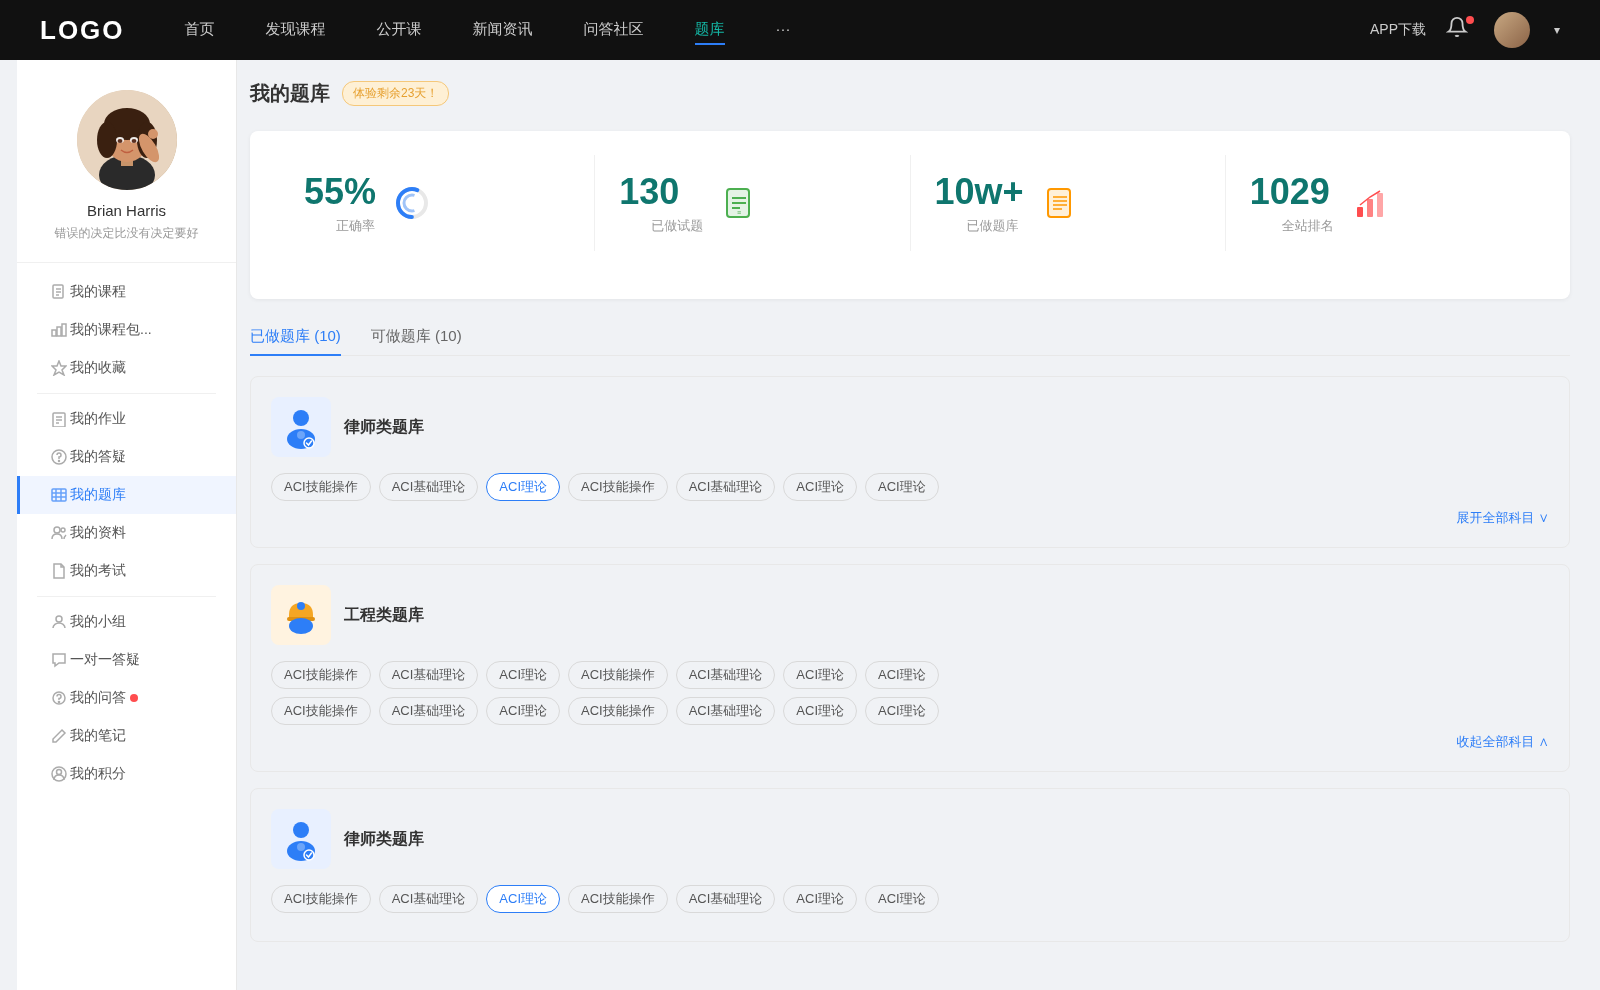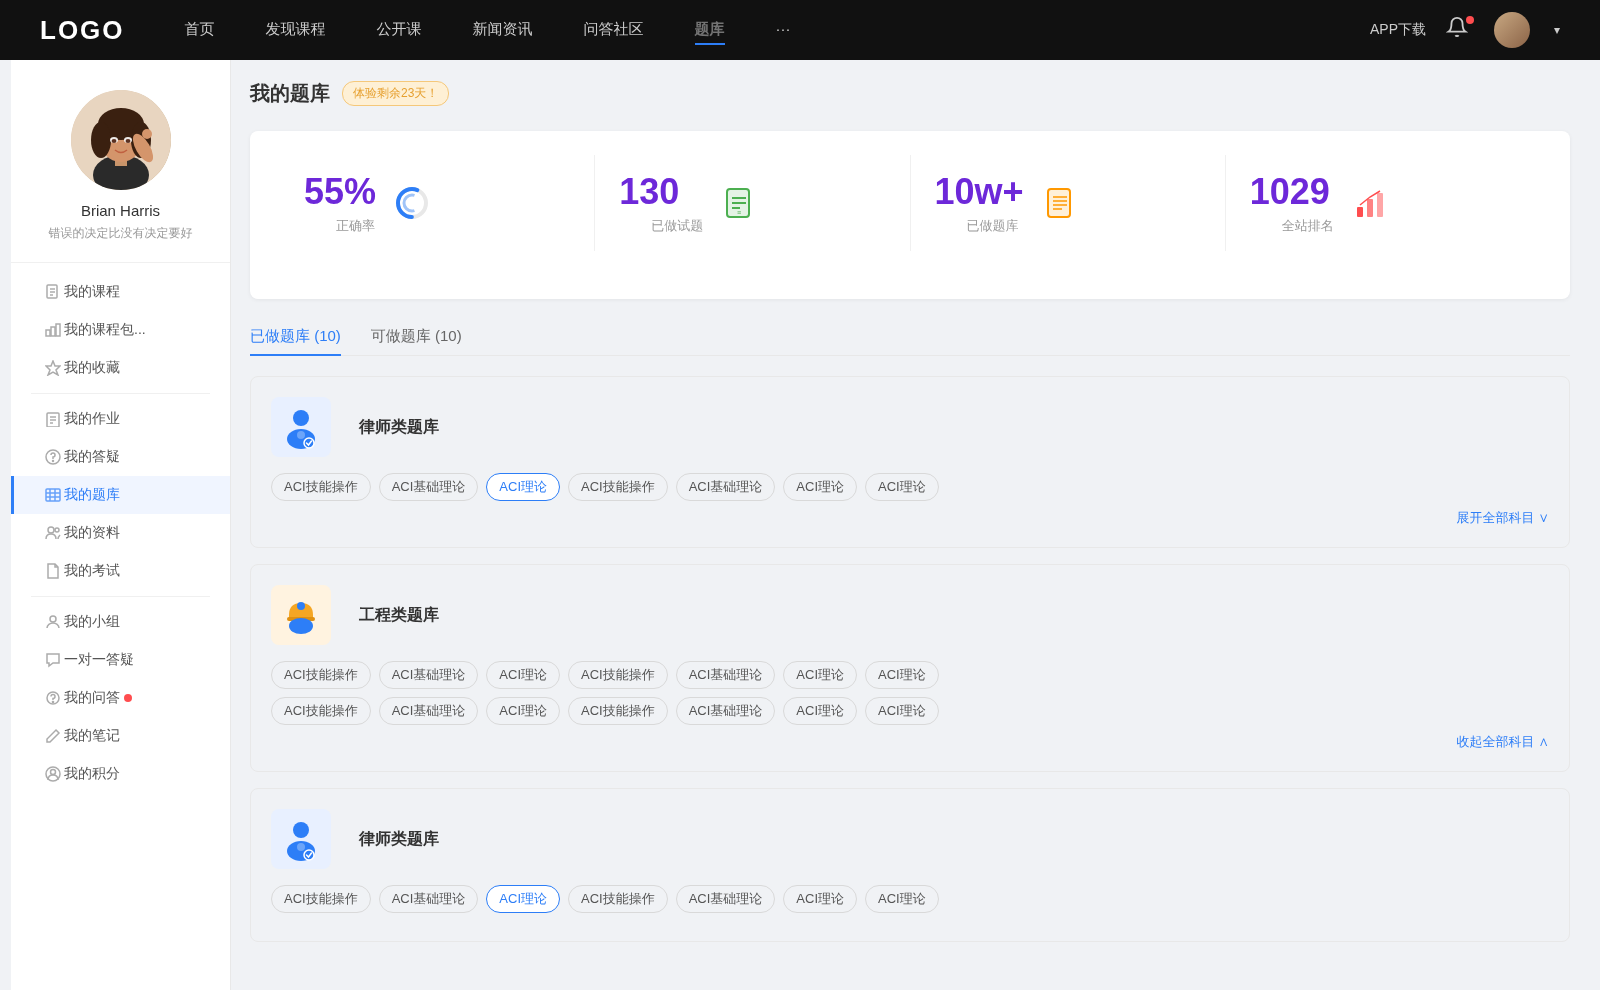--- a/index.html
+++ b/index.html
@@ -3,34 +3,34 @@
   <meta charset="utf-8">
   <style>
     * { box-sizing: border-box; margin: 0; padding: 0; }
     body { font-family: -apple-system, BlinkMacSystemFont, "PingFang SC", "Microsoft YaHei", sans-serif; background: #f0f2f5; color: #333; font-size: 14px; }
 
     
     .header { background: #111; height: 60px; display: flex; align-items: center; padding: 0 40px; position: fixed; top: 0; left: 0; right: 0; z-index: 100; }
     .header-logo { color: #fff; font-size: 26px; font-weight: 700; letter-spacing: 2px; margin-right: 60px; }
     .header-nav { display: flex; gap: 51px; flex: 1; }
     .header-nav-item { color: #ccc; font-size: 15px; cursor: pointer; padding: 4px 0; }
-    .header-nav-item.active { color: #737373; border-bottom: 2px solid #2d7ef7; font-weight: bold; }
+    .header-nav-item.active { color: #14b8a6; border-bottom: 2px solid #2d7ef7; }
     .header-right { display: flex; align-items: center; gap: 20px; }
     .header-app-download { color: #ccc; font-size: 14px; cursor: pointer; }
     .header-bell { width: 28px; height: 28px; position: relative; cursor: pointer; }
     .bell-icon { width: 22px; height: 22px; fill: none; stroke: #ccc; stroke-width: 2; }
     .bell-dot { width: 8px; height: 8px; background: #ff4d4f; border-radius: 50%; position: absolute; top: 0; right: 0; }
     .avatar-placeholder { width: 36px; height: 36px; border-radius: 50%; background: linear-gradient(135deg, #c8a882, #a07850); }
     .header-dropdown { color: #ccc; cursor: pointer; font-size: 12px; margin-left: 4px; }
 
     
     .main-wrapper { display: flex; padding-top: 60px; min-height: 100vh; }
 
     
-    .sidebar { width: 220px; background: #fff; min-height: calc(100vh - 60px); padding: 30px 0 20px; flex-shrink: 0; border-right: 1px solid #e8e8e8; position: fixed; top: 60px; left: 11px; bottom: 0; overflow-y: auto; }
+    .sidebar { width: 220px; background: #fff; min-height: calc(100vh - 60px); padding: 30px 0 20px; flex-shrink: 0; border-right: 1px solid #e8e8e8; position: fixed; top: 60px; left: 17px; bottom: 0; overflow-y: auto; }
     .sidebar-profile { text-align: center; padding: 0 20px 20px; border-bottom: 1px solid #f0f0f0; }
     .profile-avatar { width: 100px; height: 100px; border-radius: 50%; background: linear-gradient(135deg, #e8d5c0, #c4a882); margin: 0 auto 12px; overflow: hidden; display: flex; align-items: center; justify-content: center; }
     .profile-name { font-size: 15px; font-weight: 500; color: #333; margin-bottom: 6px; }
     .profile-motto { font-size: 12px; color: #999; }
     .sidebar-menu { padding: 10px 0; }
     .sidebar-item { display: flex; align-items: center; gap: 2px; padding: 10px 30px; color: #555; cursor: pointer; font-size: 14px; border-left: 3px solid transparent; }
     .sidebar-item.active { color: #2d7ef7; border-left-color: #2d7ef7; background: #f0f5ff; font-weight: 500; }
     .sidebar-icon { width: 18px; height: 18px; display: flex; align-items: center; justify-content: center; flex-shrink: 0; opacity: 0.7; }
     .sidebar-divider { height: 1px; background: #f0f0f0; margin: 6px 20px; }
     .dot-badge { width: 8px; height: 8px; background: #ff4d4f; border-radius: 50%; display: inline-block; margin-left: 2px; vertical-align: middle; }
@@ -41,32 +41,32 @@
 
     
     .page-title-row { display: flex; align-items: center; gap: 12px; margin-bottom: 24px; }
     .page-title { font-size: 20px; font-weight: 600; color: #333; }
     .trial-badge { background: #fef0d5; color: #e6a030; font-size: 12px; padding: 3px 10px; border-radius: 12px; border: 1px solid #f5c87a; }
 
     
     .stats-row { display: flex; gap: 0; margin-bottom: 24px; }
     .stat-item { flex: 1; display: flex; align-items: center; gap: 16px; padding: 16px 24px; border-right: 1px solid #f0f0f0; }
     .stat-item:last-child { border-right: none; }
-    .stat-number { font-size: 36px; font-weight: 600; color: #6d28d9; }
+    .stat-number { font-size: 36px; font-weight: 600; color: #0f766e; }
     .stat-label { font-size: 13px; color: #999; margin-top: 4px; margin-left: 32px; }
     .stat-icon { width: 40px; height: 40px; display: flex; align-items: center; justify-content: center; }
 
     
     .tabs-row { display: flex; gap: 30px; border-bottom: 1px solid #e8e8e8; margin-bottom: 20px; }
     .tab-item { font-size: 15px; padding: 8px 0; cursor: pointer; color: #666; border-bottom: 2px solid transparent; margin-bottom: -1px; }
     .tab-item.active { color: #2d7ef7; border-bottom-color: #2d7ef7; font-weight: 500; }
 
     
     .bank-section { border: 1px solid #e8e8e8; border-radius: 8px; padding: 20px; margin-bottom: 16px; }
-    .bank-header { display: flex; align-items: center; gap: 28px; margin-bottom: 16px; }
+    .bank-header { display: flex; align-items: center; gap: 13px; margin-bottom: 16px; }
     .bank-icon-wrap { width: 60px; height: 60px; background: #e8f0ff; border-radius: 8px; display: flex; align-items: center; justify-content: center; flex-shrink: 0; }
     .bank-title { font-size: 16px; font-weight: 600; color: #333; }
     .bank-tags { display: flex; flex-wrap: wrap; gap: 8px; margin-bottom: 8px; }
     .tag { display: inline-block; padding: 4px 12px; border: 1px solid #d9d9d9; border-radius: 14px; font-size: 13px; color: #555; cursor: pointer; }
     .tag.active { border-color: #2d7ef7; color: #2d7ef7; background: #fff; }
     .bank-footer { text-align: right; }
     .expand-link { color: #2d7ef7; font-size: 13px; cursor: pointer; }
     .collapse-link { color: #2d7ef7; font-size: 13px; cursor: pointer; margin-top: 32px; }
 
     

